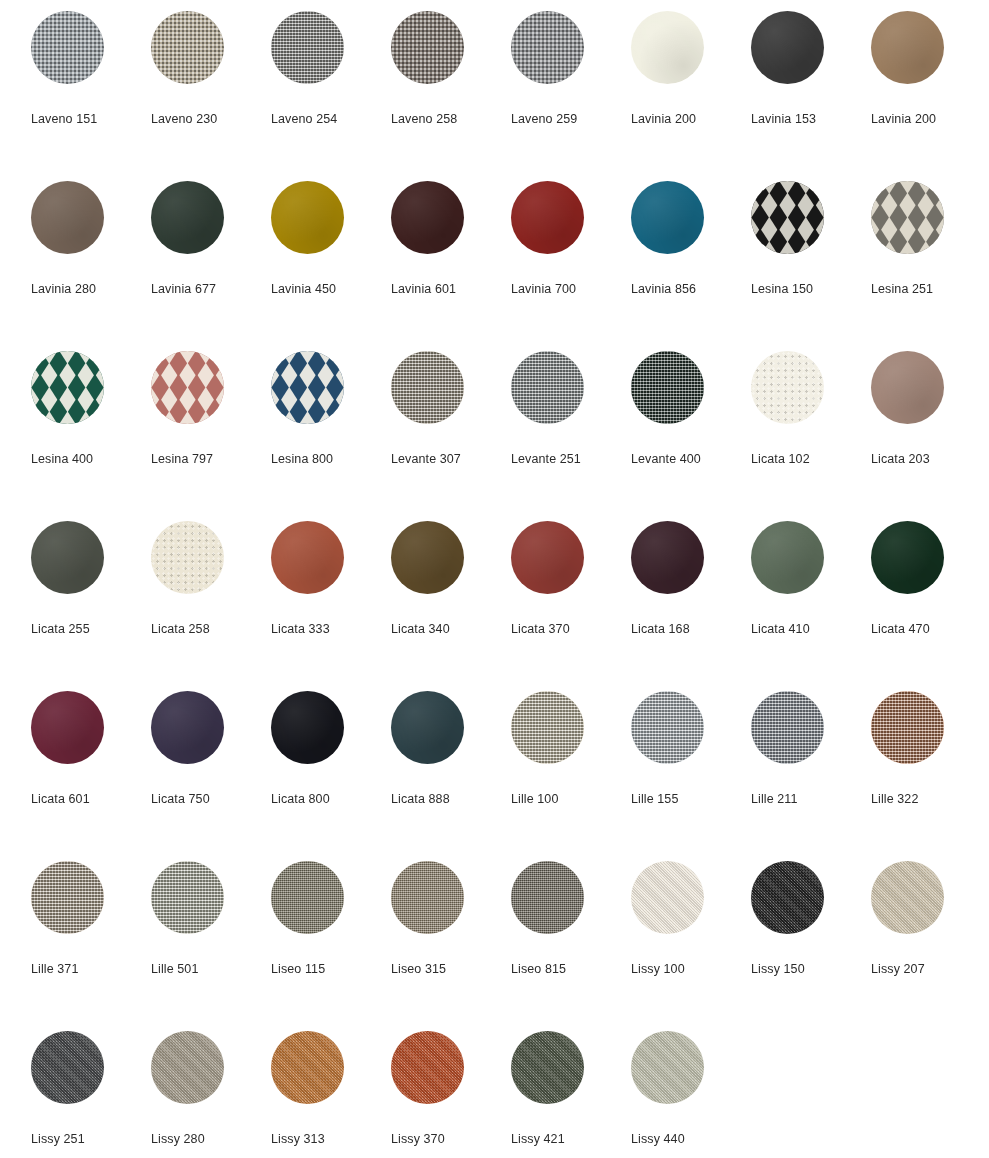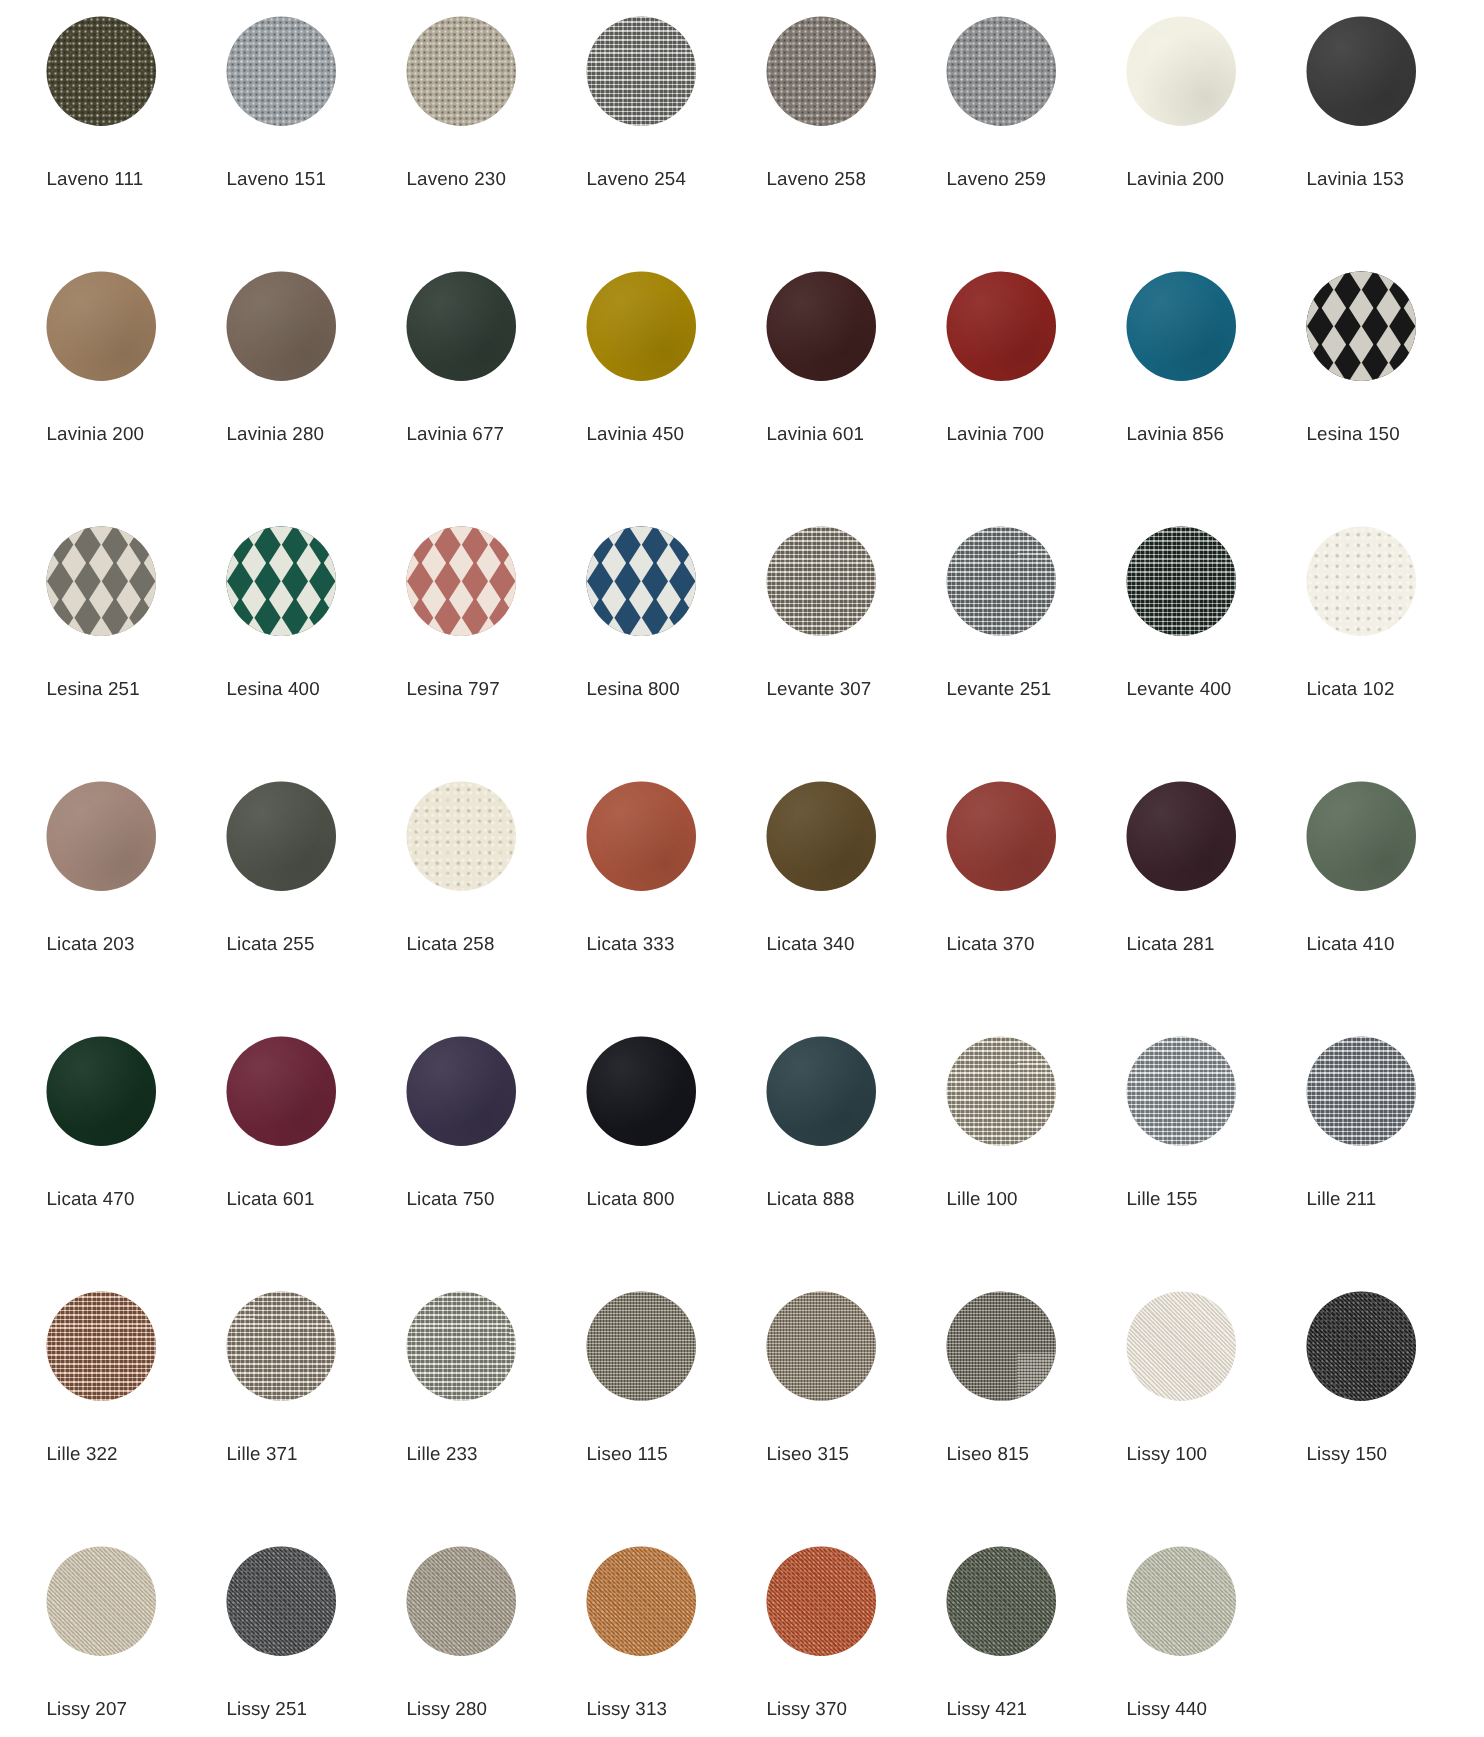--- a/index.html
+++ b/index.html
@@ -119,26 +119,20 @@
     line-height: 16px;
     color: #2b2b2b;
     letter-spacing: 0.1px;
     white-space: nowrap;
   }
 </style>
 </head>
 <body>
 
 <div id="swatch-grid">
-    <div class="swatch-cell">
-      <div class="swatch-disc" style="background-color: rgb(73, 70, 50);">
-        <div class="tex tex-speckle"></div>
-      </div>
-      <div class="swatch-label">Laveno 111</div>
-    </div>
     <div class="swatch-cell">
       <div class="swatch-disc" style="background-color: rgb(154, 160, 164);">
         <div class="tex tex-speckle"></div>
       </div>
       <div class="swatch-label">Laveno 151</div>
     </div>
     <div class="swatch-cell">
       <div class="swatch-disc" style="background-color: rgb(179, 171, 153);">
         <div class="tex tex-speckle"></div>
       </div>
@@ -478,21 +472,21 @@
     <div class="swatch-cell">
       <div class="swatch-disc" style="background-color: rgb(142, 58, 51);">
         <div class="tex tex-plain"></div>
       </div>
       <div class="swatch-label">Licata 370</div>
     </div>
     <div class="swatch-cell">
       <div class="swatch-disc" style="background-color: rgb(58, 34, 42);">
         <div class="tex tex-plain"></div>
       </div>
-      <div class="swatch-label">Licata 281</div>
+      <div class="swatch-label">Licata 168</div>
     </div>
     <div class="swatch-cell">
       <div class="swatch-disc" style="background-color: rgb(91, 107, 89);">
         <div class="tex tex-plain"></div>
       </div>
       <div class="swatch-label">Licata 410</div>
     </div>
     <div class="swatch-cell">
       <div class="swatch-disc" style="background-color: rgb(19, 48, 31);">
         <div class="tex tex-plain"></div>
@@ -550,21 +544,21 @@
     <div class="swatch-cell">
       <div class="swatch-disc" style="background-color: rgb(195, 180, 159);">
         <div class="tex tex-weave"></div>
       </div>
       <div class="swatch-label">Lille 371</div>
     </div>
     <div class="swatch-cell">
       <div class="swatch-disc" style="background-color: rgb(198, 199, 180);">
         <div class="tex tex-weave"></div>
       </div>
-      <div class="swatch-label">Lille 233</div>
+      <div class="swatch-label">Lille 501</div>
     </div>
     <div class="swatch-cell">
       <div class="swatch-disc" style="background-color: rgb(122, 117, 96);">
         <div class="tex tex-flatweave"></div>
       </div>
       <div class="swatch-label">Liseo 115</div>
     </div>
     <div class="swatch-cell">
       <div class="swatch-disc" style="background-color: rgb(141, 127, 104);">
         <div class="tex tex-flatweave"></div>

